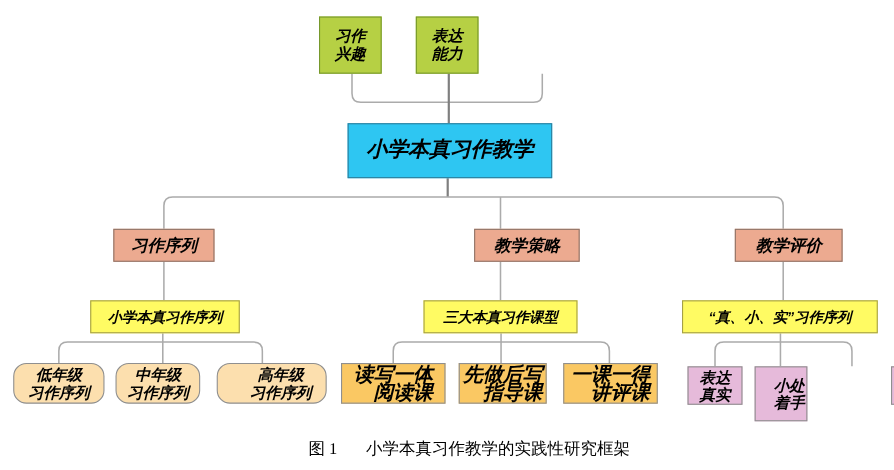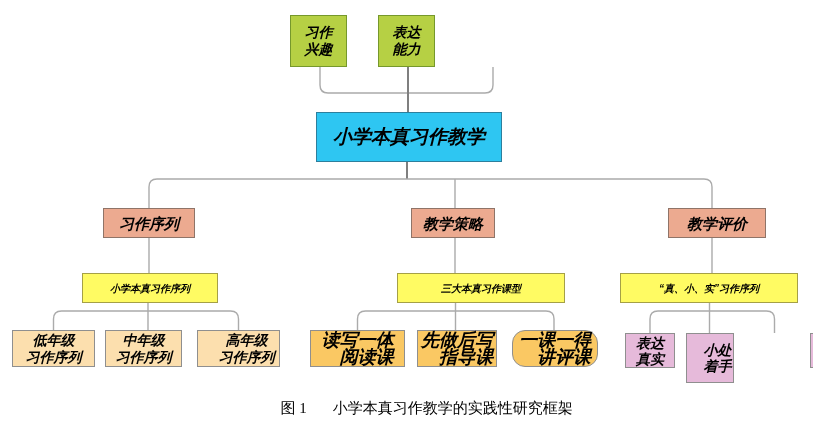--- a/index.html
+++ b/index.html
@@ -9,22 +9,22 @@
     overflow:hidden;
   }
   .connectors{position:absolute;left:0;top:0;pointer-events:none;}
   .node{
     position:absolute;box-sizing:border-box;display:flex;align-items:center;justify-content:center;
     text-align:center;font-weight:bold;white-space:pre-line;border:1.6px solid #888;line-height:17px;font-style:italic;
   }
   .factor{background:var(--green_fill);border-color:var(--green_border);font-size:14px;}
   .root{background:var(--cyan_fill);border-color:var(--cyan_border);font-size:19px;line-height:22px;}
   .branch{background:var(--salmon_fill);border-color:var(--salmon_border);font-size:15px;}
-  .sub{background:var(--yellow_fill);border-color:var(--yellow_border);font-size:10px;}
-  .leaf-peach{background:var(--peach_fill);border-color:var(--leaf_border);font-size:14px;}
+  .sub{background:var(--yellow_fill);border-color:var(--yellow_border);font-size:13px;}
+  .leaf-peach{background:var(--peach_fill);border-color:var(--leaf_border);font-size:14px;border-radius:12px;}
   .leaf-amber{background:var(--amber_fill);border-color:var(--leaf_border);font-size:18px;}
   .leaf-pink{background:var(--pink_fill);border-color:var(--leaf_border);font-size:14px;line-height:16px;}
   .caption{
     position:absolute;left:0;top:399;width:813px;top:399px;text-align:center;
     font-family:"Liberation Serif","DejaVu Serif",serif;font-weight:normal;font-size:15px;
     padding-left:40px;box-sizing:border-box;
   }
   .caption .cap-label{margin-right:26px;}
 </style>
 </head>
@@ -44,39 +44,39 @@
   </svg>
 
   <div class="node factor" style="left:290px;top:15px;width:57px;height:52px;">习作
 兴趣</div>
   <div class="node factor" style="left:378px;top:15px;width:57px;height:52px;">表达
 能力</div>
 
   <div class="node root" style="left:316px;top:112px;width:186px;height:50px;">小学本真习作教学</div>
 
   <div class="node branch" style="left:103px;top:208px;width:92px;height:30px;">习作序列</div>
-  <div class="node branch" style="left:411px;top:208px;width:84px;height:30px;">教学策略</div>
+  <div class="node branch" style="left:431px;top:208px;width:96px;height:30px;">教学策略</div>
   <div class="node branch" style="left:668px;top:208px;width:98px;height:30px;">教学评价</div>
 
   <div class="node sub" style="left:82px;top:273px;width:136px;height:30px;">小学本真习作序列</div>
-  <div class="node sub" style="left:385px;top:273px;width:168px;height:30px;margin-left:12px;">三大本真习作课型</div>
+  <div class="node sub" style="left:385px;top:273px;width:140px;height:30px;">三大本真习作课型</div>
   <div class="node sub" style="left:620px;top:273px;width:178px;height:30px;">“真、小、实”习作序列</div>
 
   <div class="node leaf-peach" style="left:12px;top:330px;width:83px;height:37px;">低年级
 习作序列</div>
   <div class="node leaf-peach" style="left:105px;top:330px;width:77px;height:37px;">中年级
 习作序列</div>
-  <div class="node leaf-peach" style="left:197px;top:330px;width:83px;height:37px;padding-left:16px;">高年级
+  <div class="node leaf-peach" style="left:197px;top:330px;width:100px;height:37px;padding-left:16px;">高年级
 习作序列</div>
 
   <div class="node leaf-amber" style="left:310px;top:330px;width:95px;height:37px;">读写一体
 　阅读课</div>
   <div class="node leaf-amber" style="left:417px;top:330px;width:80px;height:37px;">先做后写
 　指导课</div>
-  <div class="node leaf-amber" style="left:512px;top:330px;width:86px;height:37px;border-radius:13px;">一课一得
+  <div class="node leaf-amber" style="left:512px;top:330px;width:86px;height:37px;">一课一得
 　讲评课</div>
 
   <div class="node leaf-pink" style="left:625px;top:333px;width:50px;height:35px;">表达
 真实</div>
   <div class="node leaf-pink" style="left:686px;top:333px;width:48px;height:50px;padding-left:15px;">小处
 着手</div>
   <div class="node leaf-pink" style="left:766px;top:333px;width:55px;height:35px;margin-left:44px;">一课
 一得</div>
 
   <div class="caption">

